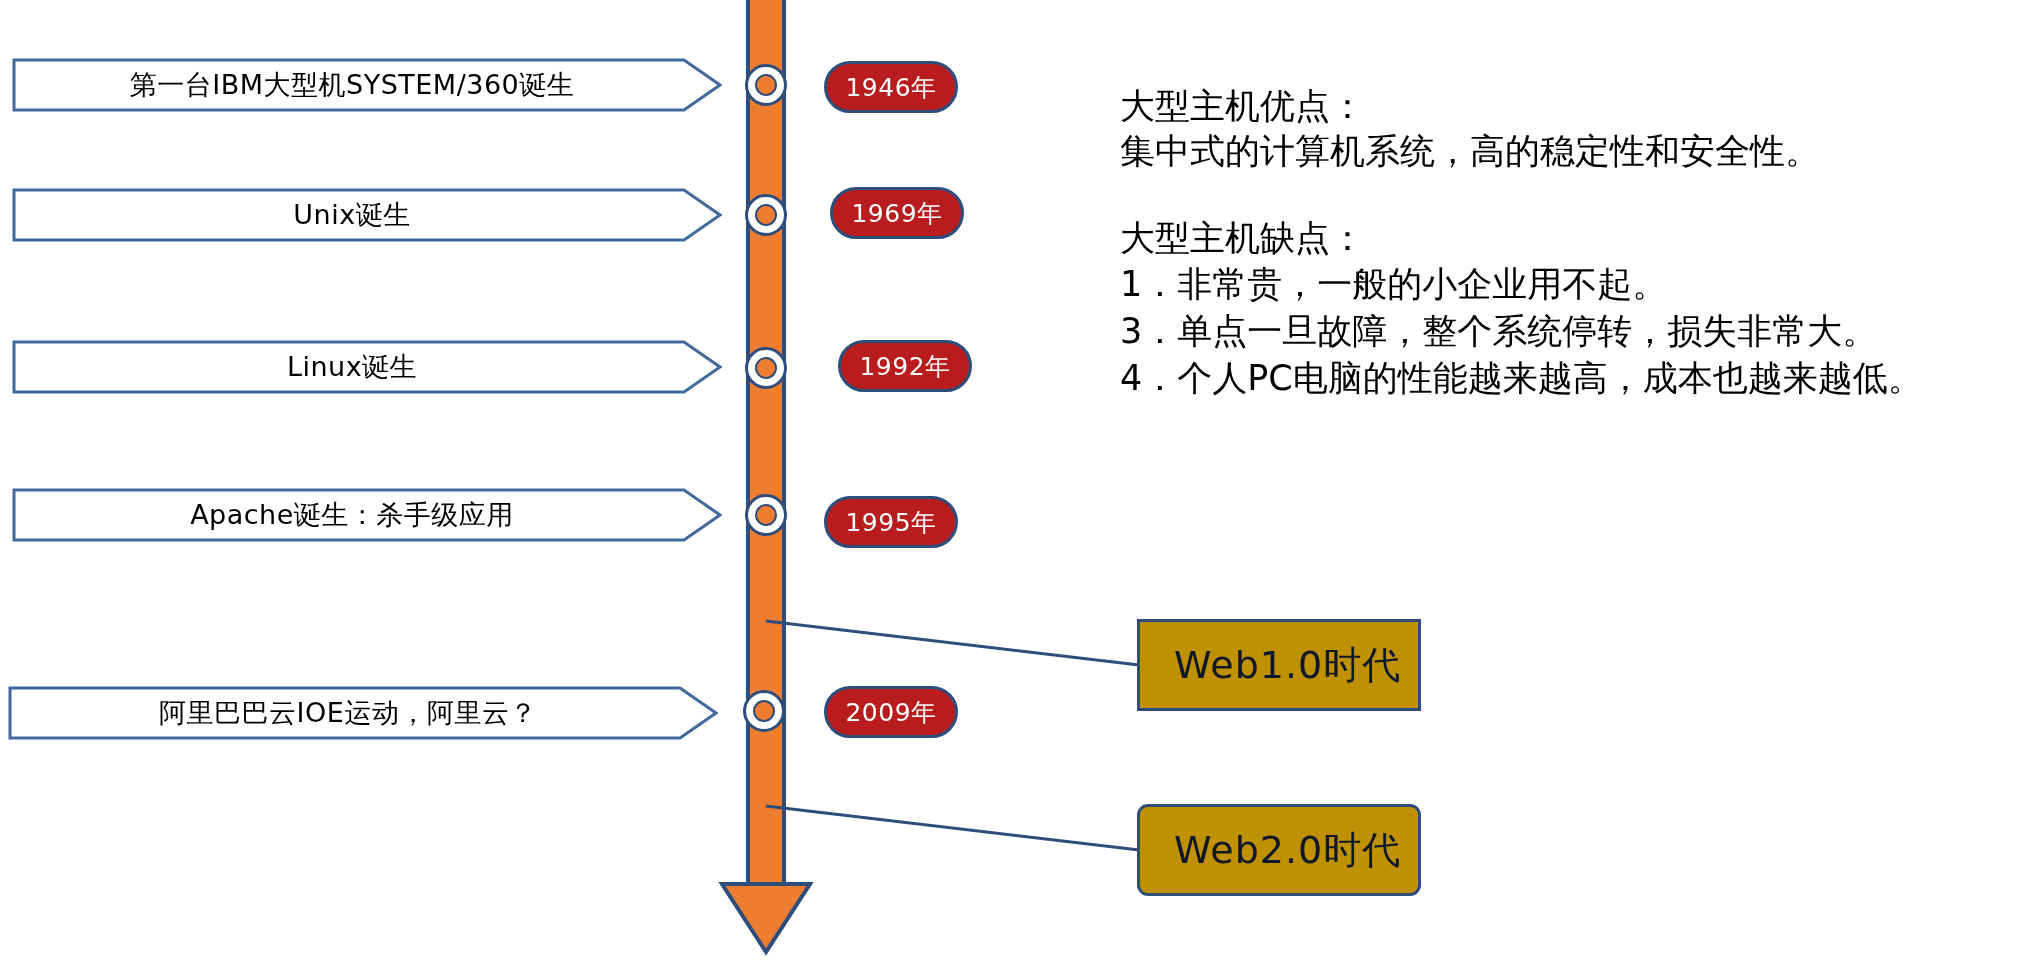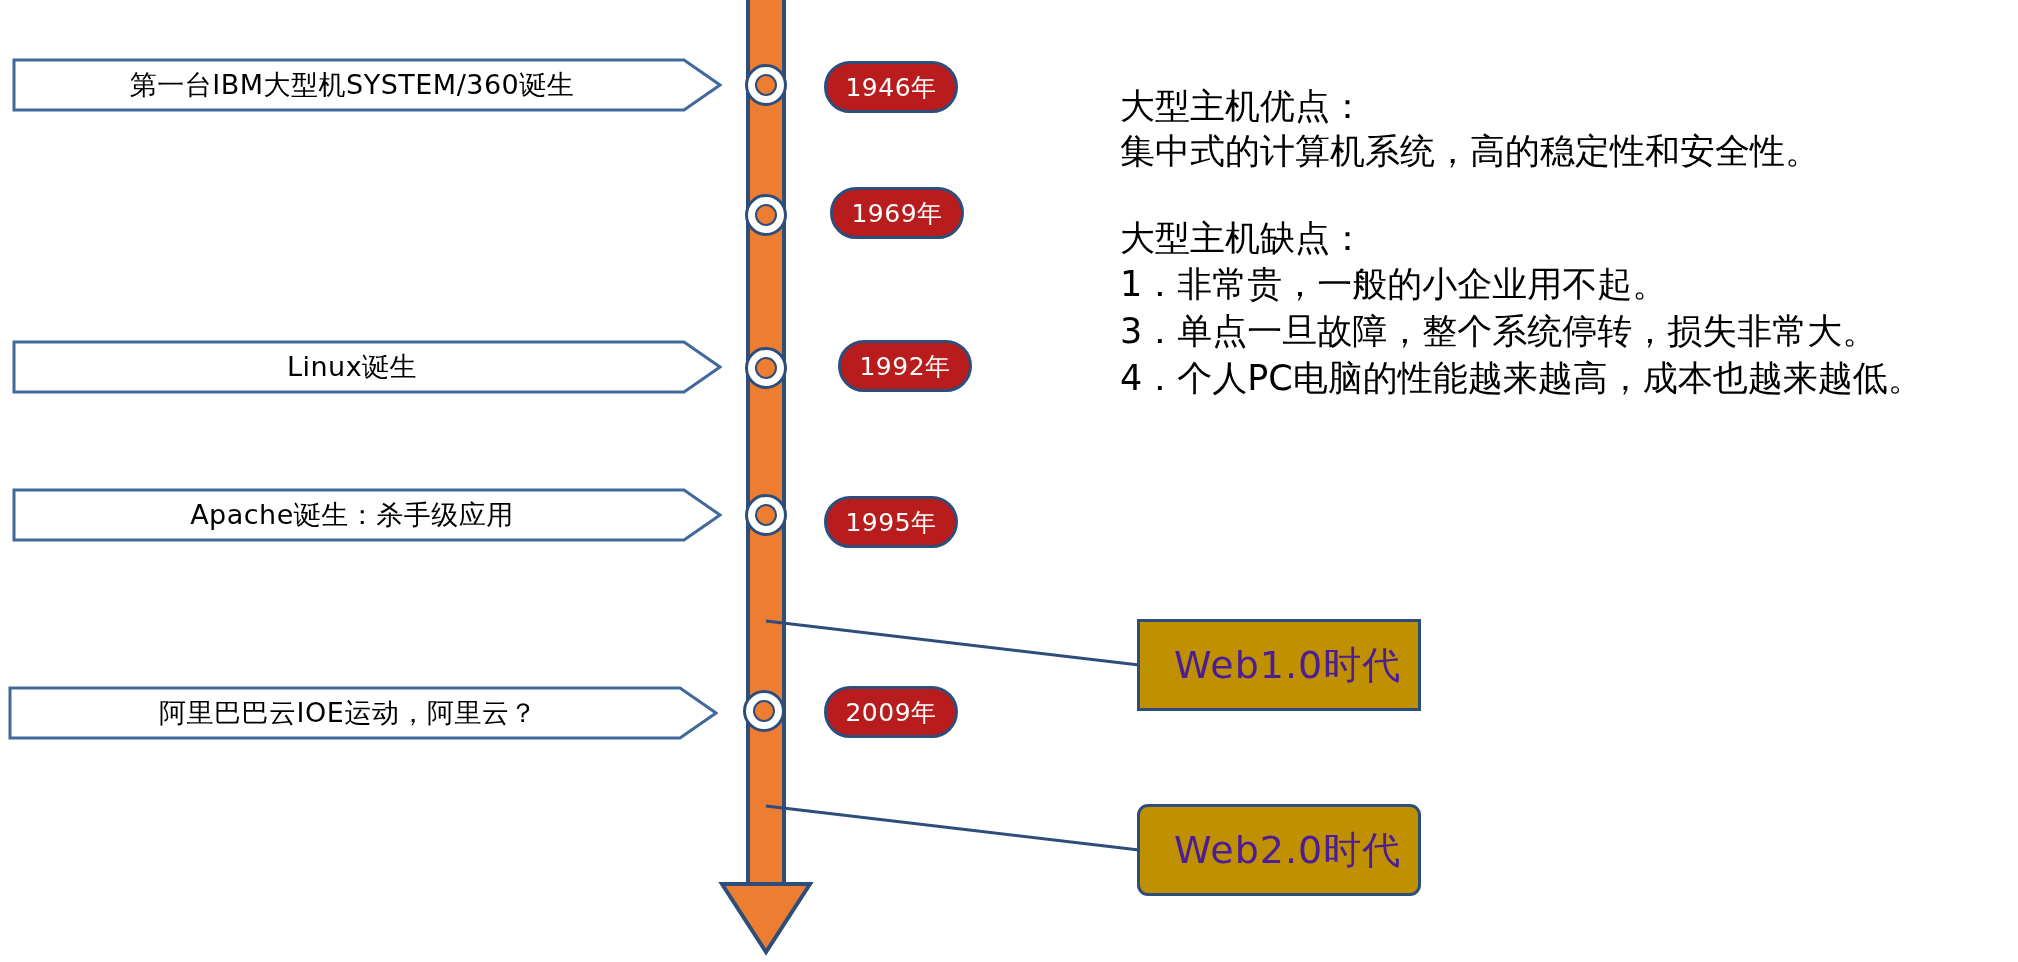--- a/index.html
+++ b/index.html
@@ -128,21 +128,21 @@
   
   .era-box {
     position: absolute;
     width: 284px;
     height: 92px;
     background: #BF9000;
     border: 3px solid #2E4D7B;
     box-sizing: border-box;
     display: flex;
     align-items: center;
-    color: #4c1d95;
+    color: #0f172a;
     font-size: 38px;
     padding-left: 34px;
     letter-spacing: 1px;
     font-family: "DejaVu Sans", "Liberation Sans", sans-serif;
   }
 </style>
 </head>
 <body>
 
 <div id="canvas">
@@ -162,20 +162,26 @@
     <svg class="arrow-svg" viewBox="0 0 710 54" preserveAspectRatio="none">
       <polygon points="2,2 672,2 708,27 672,52 2,52" fill="#ffffff" stroke="#41699B" stroke-width="3"></polygon>
     </svg>
     <span class="arrow-label">第一台IBM大型机SYSTEM/360诞生</span>
   </div>
   <div class="node-marker" style="left:745px; top:64px;">
     <span class="node-core"></span>
   </div>
   <div class="year-pill" style="left:824px; top:61px;">1946年</div>
 
+  <div class="event-arrow" style="left:12px; top:188px; width:710px;">
+    <svg class="arrow-svg" viewBox="0 0 710 54" preserveAspectRatio="none">
+      <polygon points="2,2 672,2 708,27 672,52 2,52" fill="#ffffff" stroke="#41699B" stroke-width="3"></polygon>
+    </svg>
+    <span class="arrow-label">Unix诞生</span>
+  </div>
   <div class="node-marker" style="left:745px; top:194px;">
     <span class="node-core"></span>
   </div>
   <div class="year-pill" style="left:830px; top:187px;">1969年</div>
 
   <div class="event-arrow" style="left:12px; top:340px; width:710px;">
     <svg class="arrow-svg" viewBox="0 0 710 54" preserveAspectRatio="none">
       <polygon points="2,2 672,2 708,27 672,52 2,52" fill="#ffffff" stroke="#41699B" stroke-width="3"></polygon>
     </svg>
     <span class="arrow-label">Linux诞生</span>

